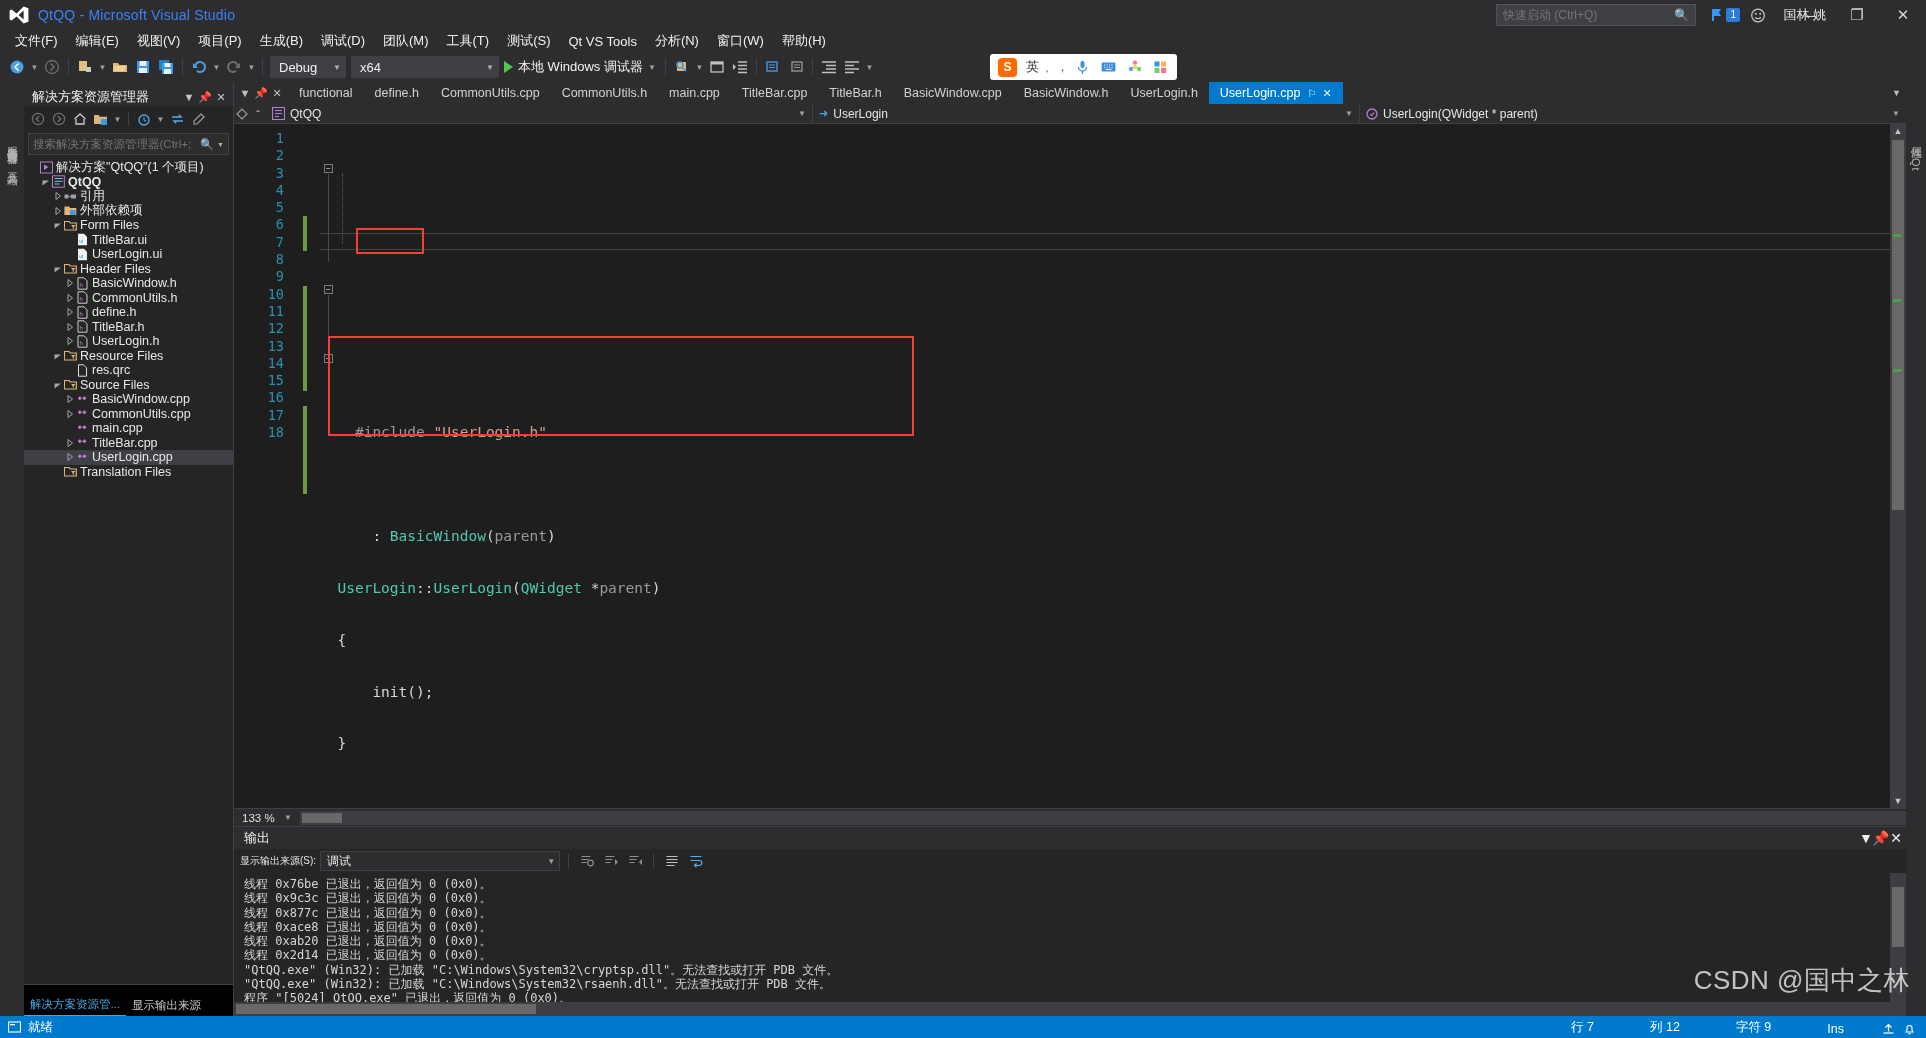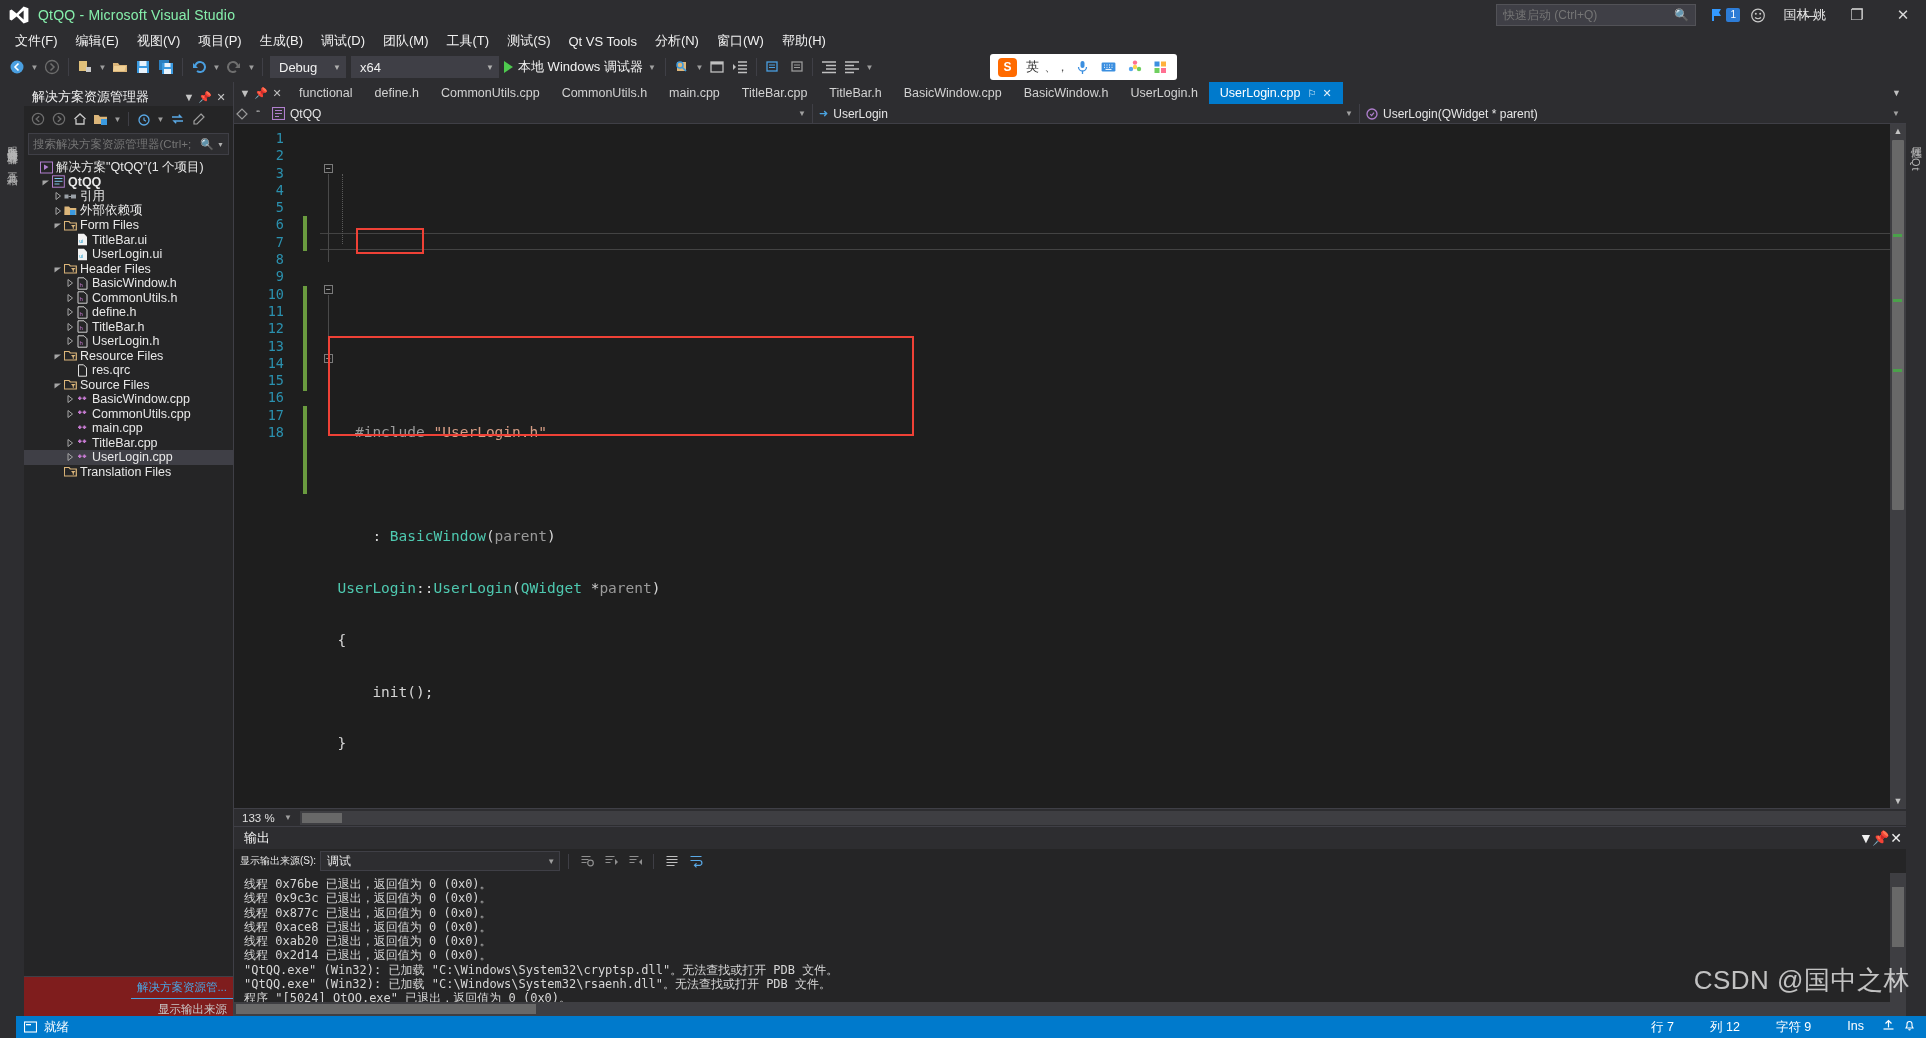--- a/index.html
+++ b/index.html
@@ -9,21 +9,21 @@
     font-family:"Liberation Sans", sans-serif;
     font-size:14px;
     color:#f1f1f1;
     -webkit-font-smoothing:antialiased;
   }
   .app { position:relative; width:1926px; height:1038px; display:flex; flex-direction:column; background:#2d2d30; }
 
   
   .titlebar { height:30px; background:#2d2d30; display:flex; align-items:center; position:relative; flex:none; }
   .vs-logo { width:22px; height:20px; margin-left:8px; margin-right:8px; display:flex; align-items:center; justify-content:center; }
-  .title-text { font-size:14px; color:#86efac; letter-spacing:.2px; }
+  .title-text { font-size:14px; color:#3b82f6; letter-spacing:.2px; }
   .win-ctrl-group { position:absolute; right:0; top:0; height:30px; display:flex; align-items:center; }
   .win-btn { width:46px; height:30px; display:flex; align-items:center; justify-content:center; color:#d8d8d8; font-size:15px; }
   .feedback-group { position:absolute; right:160px; top:0; height:30px; display:flex; align-items:center; gap:10px; }
   .notif-badge { display:flex; align-items:center; gap:3px; }
   .badge-sq { background:#2d7cd6; color:#fff; font-size:10px; padding:0 4px; border-radius:2px; line-height:14px; }
   .signin-name { position:absolute; right:100px; top:0; height:30px; display:flex; align-items:center; font-size:13px; color:#e6e6e6; }
   .qlaunch { position:absolute; right:230px; top:4px; width:200px; height:22px; background:#3f3f46; border:1px solid #525257; display:flex; align-items:center; padding:0 6px; }
   .qlaunch input { background:transparent; border:0; outline:0; color:#c8c8c8; font-size:12px; width:100%; font-family:"Liberation Sans", sans-serif; }
   .qlaunch .mag { margin-left:4px; color:#b0b0b0; font-size:12px; }
 
@@ -64,21 +64,21 @@
   .st-sep { width:1px;height:14px;background:#3f3f46;margin:0 3px; }
   .sln-search { height:22px; margin:1px 4px 3px 4px; background:#2d2d30; border:1px solid #3f3f46; display:flex; align-items:center; padding:0 4px; }
   .sln-search input { background:transparent; border:0; outline:0; color:#a9a9a9; font-size:11.5px; width:100%; font-family:"Liberation Sans", sans-serif; }
   .tree { flex:1; overflow:hidden; padding-top:2px; font-size:12.5px; }
   .trow { height:14.5px; display:flex; align-items:center; white-space:nowrap; padding-right:4px; }
   .trow.sel { background:#3f3f46; }
   .tw { width:11px; flex:none; display:flex; align-items:center; justify-content:center; color:#a6a6a6; font-size:7px; }
   .tico { width:15px; flex:none; display:flex; align-items:center; justify-content:center; }
   .tlab { color:#e8e8e8; padding-left:2px; }
   .tlab.b { font-weight:bold; }
-  .sln-tabs { height:40px; display:flex; align-items:flex-end; background:#7f1d1d; border-top:1px solid #3f3f46;flex-direction:column; }
+  .sln-tabs { height:32px; display:flex; align-items:flex-end; background:#000000; border-top:1px solid #3f3f46; }
   .sln-tab { font-size:11.5px; padding:3px 6px; color:#c9c9c9; }
   .sln-tab.active { color:#4aa3df; border-bottom:1px solid #4aa3df; }
 
   
   .center { flex:1; display:flex; flex-direction:column; min-width:0; background:#2d2d30; }
   .tabstrip { height:22px; background:#2d2d30; display:flex; align-items:stretch; position:relative; }
   .tabstrip-left { display:flex; align-items:center; gap:2px; padding:0 4px; }
   .ts-ico { width:14px;height:20px;display:flex;align-items:center;justify-content:center;color:#c0c0c0;font-size:11px; }
   .etab { display:flex; align-items:center; padding:0 11px; font-size:12.5px; color:#d2d2d2; background:#2d2d30; white-space:nowrap; }
   .etab.active { background:#007acc; color:#fff; }
@@ -135,24 +135,24 @@
   .ot-sep { width:1px; height:15px; background:#3f3f46; margin:0 4px; }
   .ot-btn { width:20px;height:20px;display:flex;align-items:center;justify-content:center;color:#b7b7b7;font-size:12px;border-radius:2px; }
   .out-body { flex:1; background:#252526; position:relative; overflow:hidden; padding:4px 0 0 10px;
               font-family:"DejaVu Sans Mono", monospace; font-size:12px; line-height:14.3px; color:#d6d6d6; white-space:pre; }
   .out-scroll { position:absolute; right:0; top:0; bottom:0; width:16px; background:#3e3e42; }
   .out-scroll .th { position:absolute; left:2px; right:2px; top:14px; height:60px; background:#686868; }
   .out-hscroll { height:14px; background:#3e3e42; position:relative; }
   .out-hscroll .th { position:absolute; left:2px; top:2px; bottom:2px; width:300px; background:#686868; }
 
   
-  .statusbar { height:22px; background:#007acc; display:flex; align-items:center; color:#fff; font-size:12.5px; flex:none;margin-left:16px; }
+  .statusbar { height:22px; background:#007acc; display:flex; align-items:center; color:#fff; font-size:12.5px; flex:none; }
   .sb-left { display:flex; align-items:center; gap:7px; padding-left:8px; }
   .sb-ready { font-size:12.5px; }
-  .sb-right { margin-left:auto; display:flex; align-items:flex-start; }
+  .sb-right { margin-left:auto; display:flex; align-items:flex-end;gap:20px; }
   .sb-cell { padding:0 18px; font-size:12.5px; white-space:nowrap; }
   .sb-icons { display:flex; align-items:center; gap:8px; padding-right:10px; }
 
   .watermark { position:absolute; right:16px; bottom:40px; color:rgba(255,255,255,.72); font-size:26px;
                font-family:"Liberation Sans", sans-serif; letter-spacing:.5px; pointer-events:none; }
 </style>
 </head>
 <body>
 
 <div class="app">

